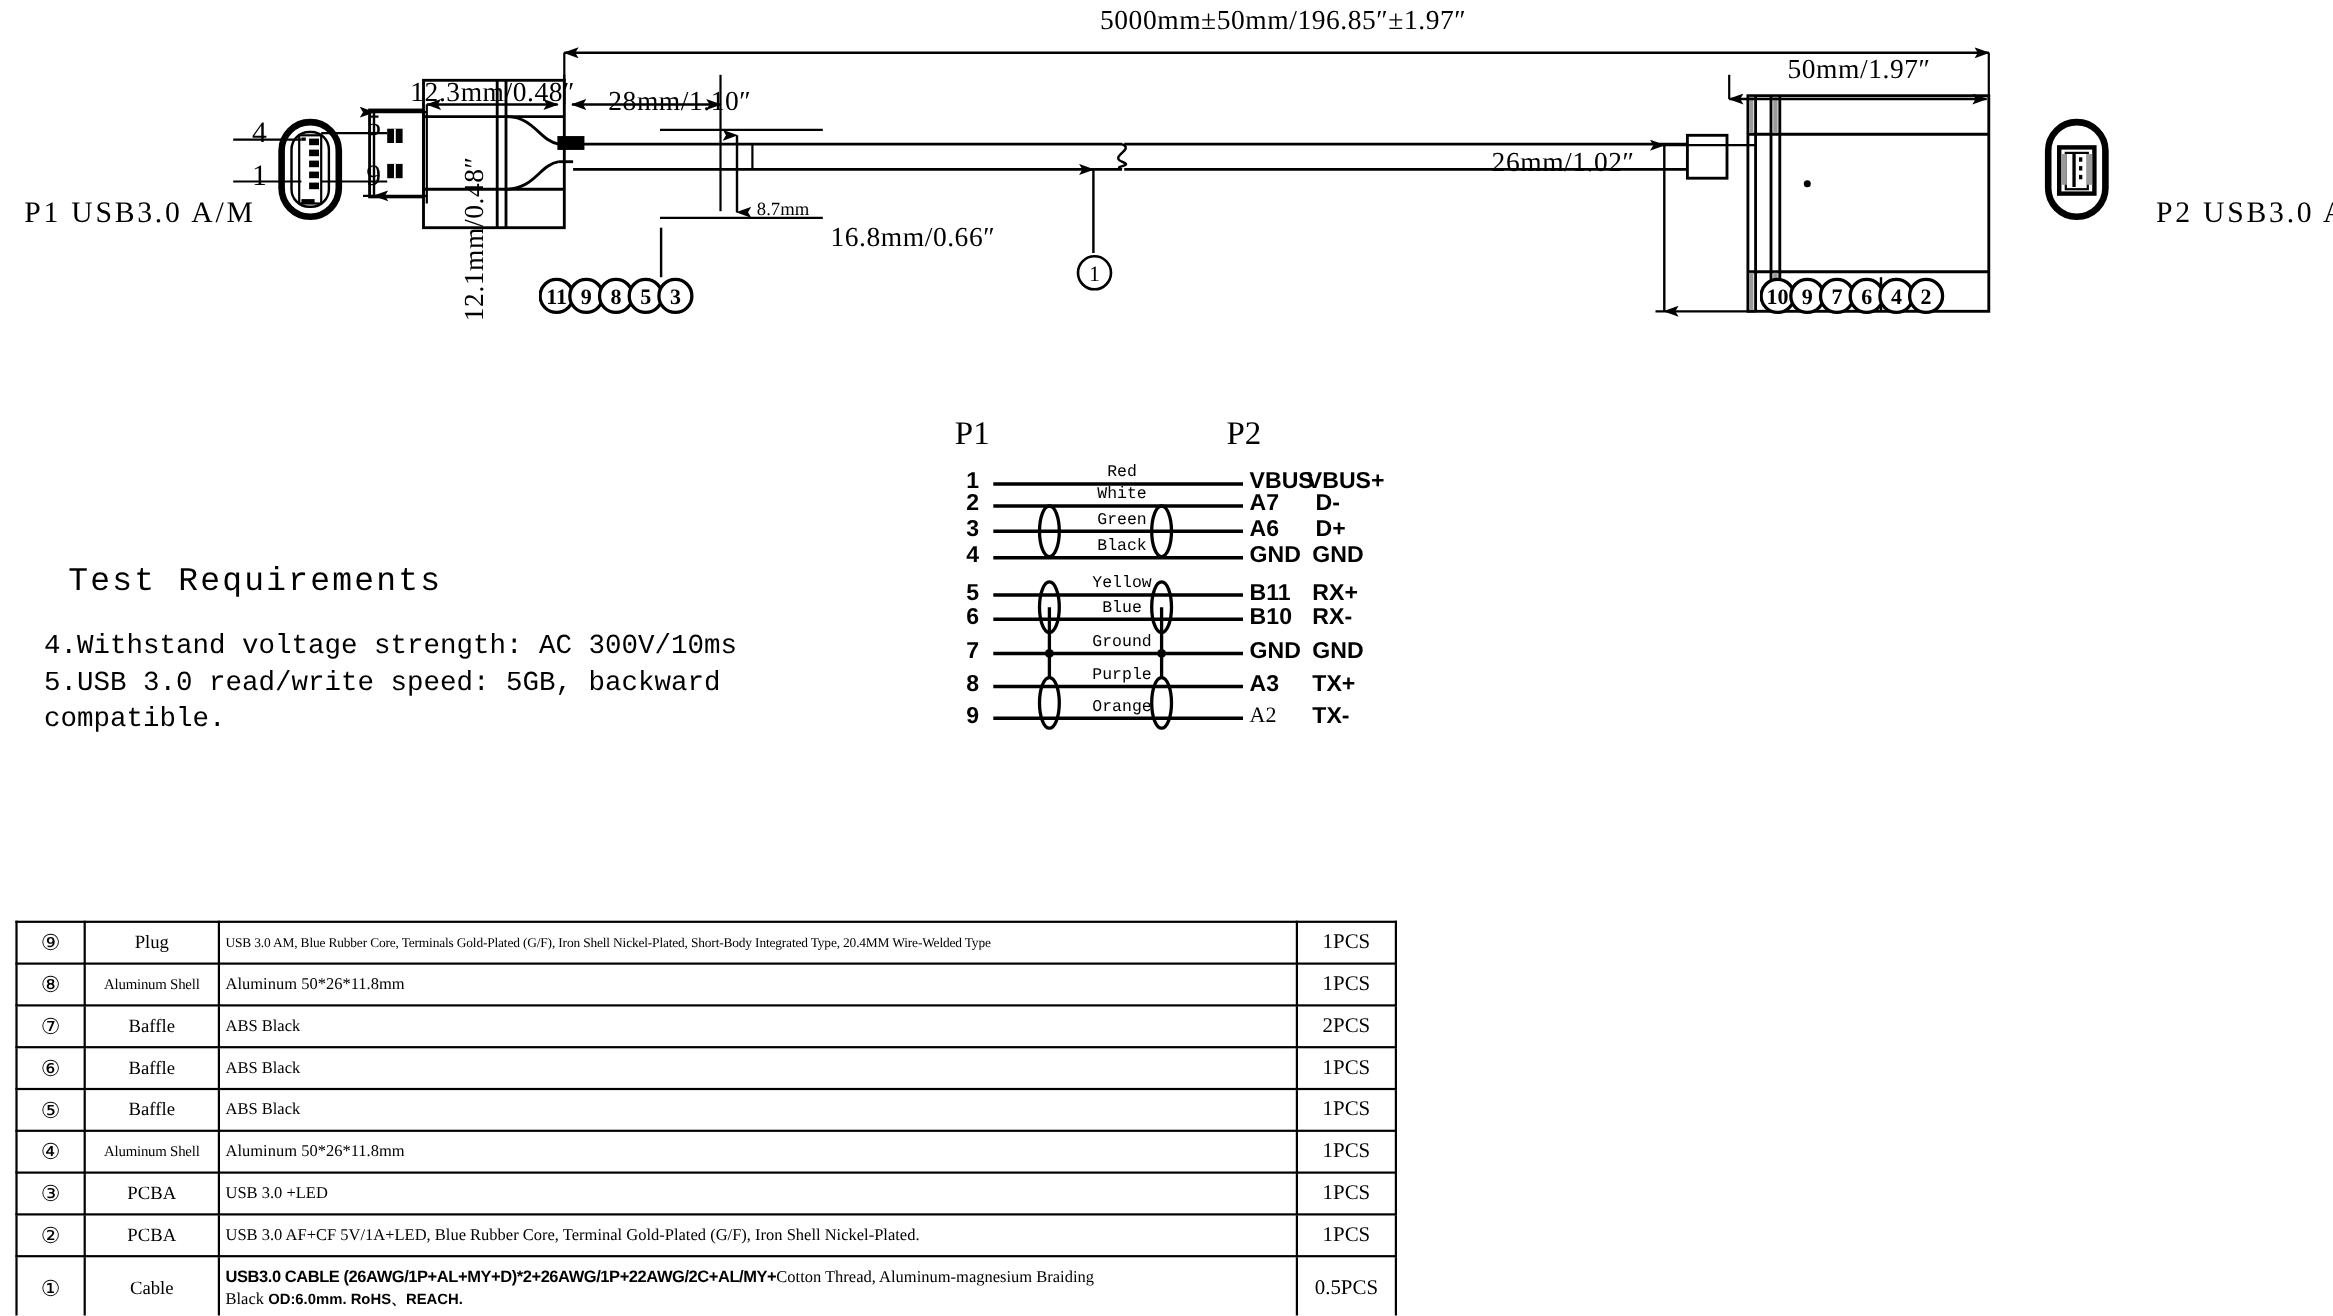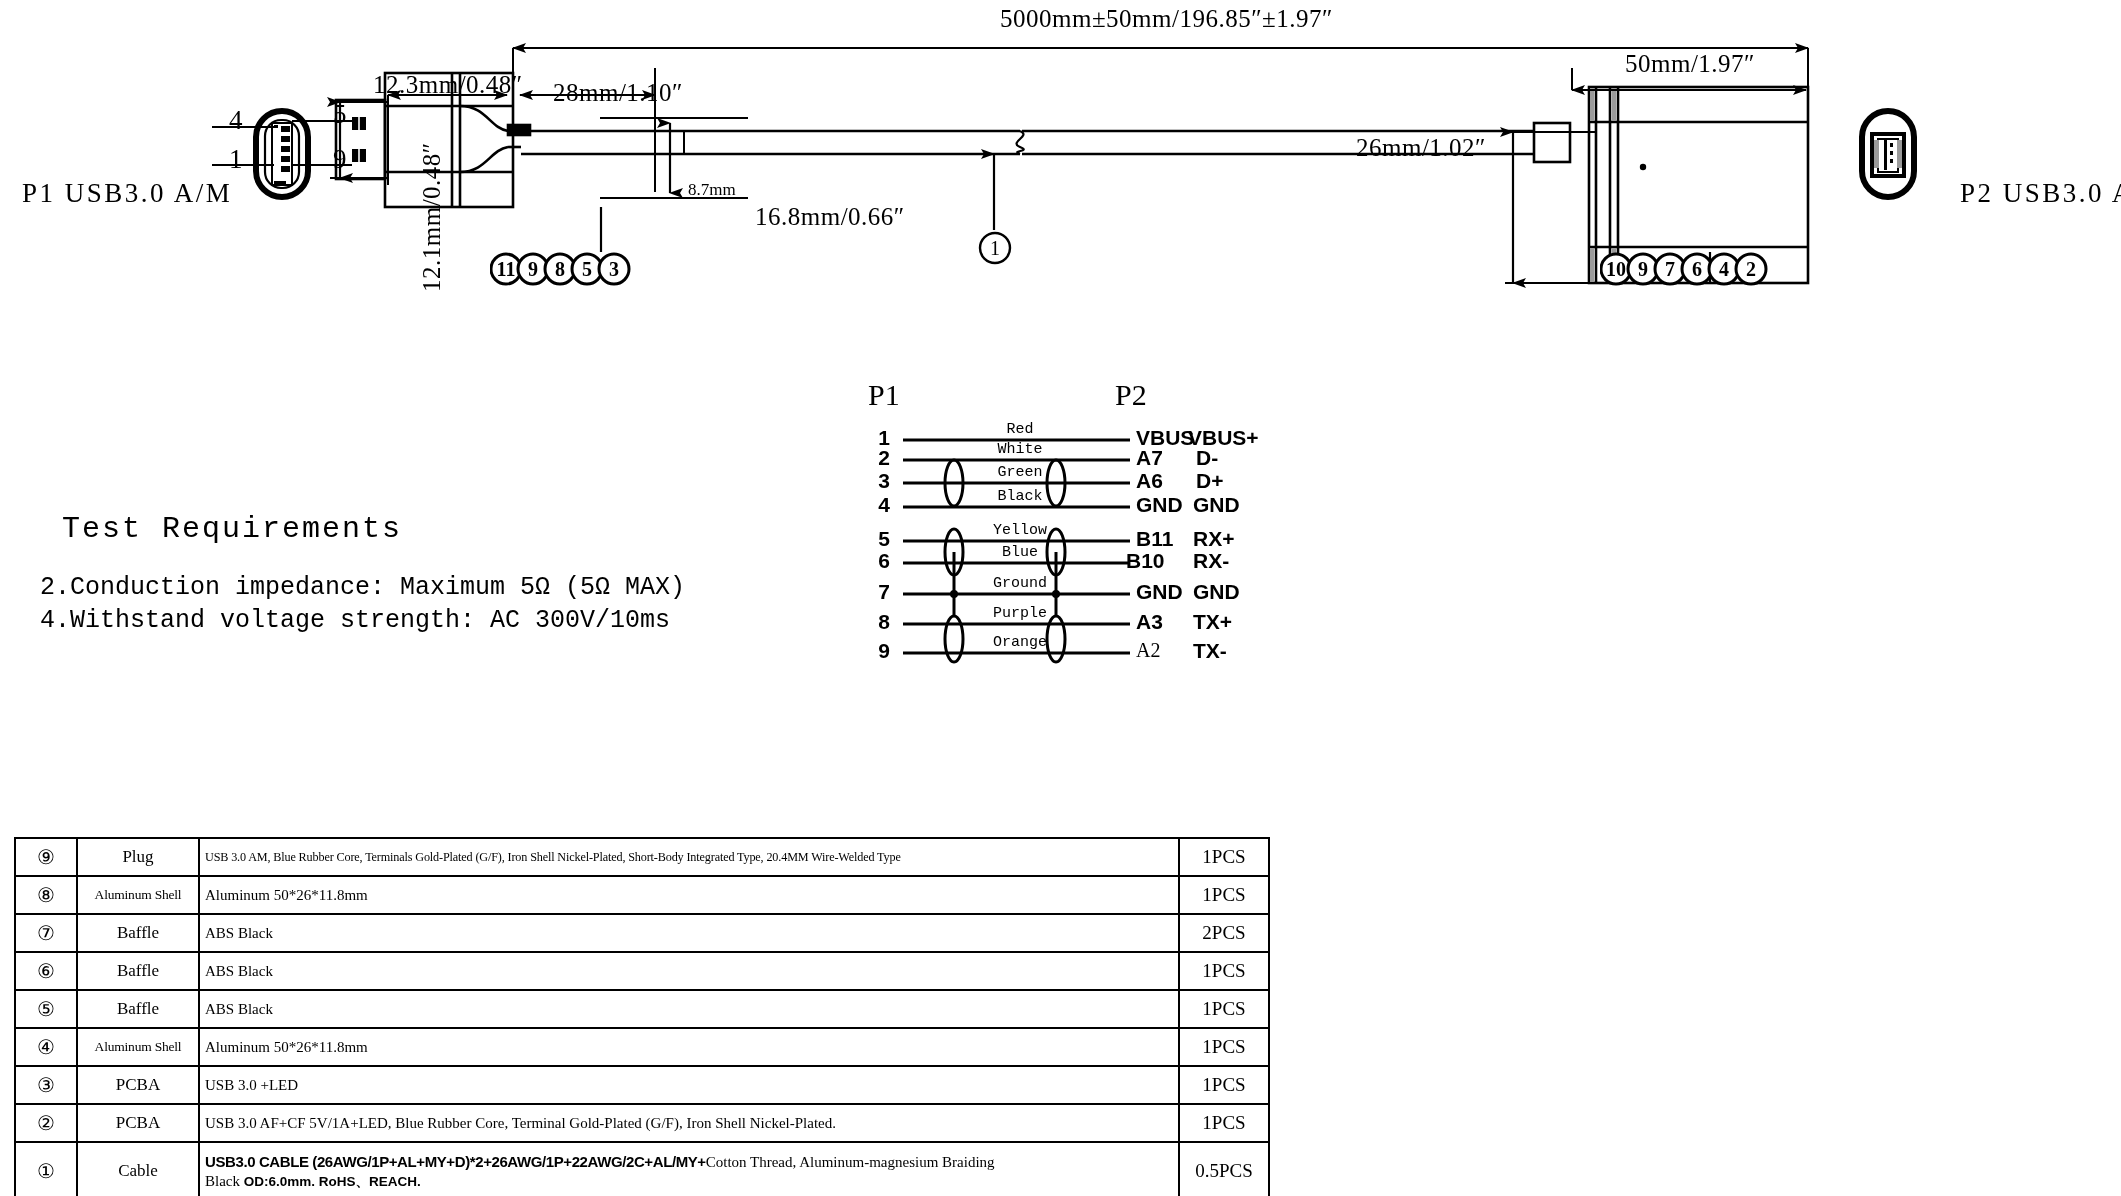--- a/index.html
+++ b/index.html
@@ -410,41 +410,41 @@
     <div class="abs wire-color" style="left:105px; top:166px; width:110px;">Blue</div>
     <div class="abs wire-color" style="left:105px; top:197px; width:110px;">Ground</div>
     <div class="abs wire-color" style="left:105px; top:227px; width:110px;">Purple</div>
     <div class="abs wire-color" style="left:105px; top:256px; width:110px;">Orange</div>
 
     <div class="abs pin-sig" style="left:276px; top:48px;">VBUS</div>
     <div class="abs pin-sig" style="left:276px; top:68px;">A7</div>
     <div class="abs pin-sig" style="left:276px; top:91px;">A6</div>
     <div class="abs pin-sig" style="left:276px; top:115px;">GND</div>
     <div class="abs pin-sig" style="left:276px; top:149px;">B11</div>
-    <div class="abs pin-sig" style="left:266px; top:171px;">B10</div>
+    <div class="abs pin-sig" style="left:276px; top:171px;">B10</div>
     <div class="abs pin-sig" style="left:276px; top:202px;">GND</div>
     <div class="abs pin-sig" style="left:276px; top:232px;">A3</div>
     <div class="abs pin-sig thin" style="left:276px; top:261px;">A2</div>
 
     <div class="abs pin-sig" style="left:328px; top:48px;">VBUS+</div>
     <div class="abs pin-sig" style="left:336px; top:68px;">D-</div>
     <div class="abs pin-sig" style="left:336px; top:91px;">D+</div>
     <div class="abs pin-sig" style="left:333px; top:115px;">GND</div>
     <div class="abs pin-sig" style="left:333px; top:149px;">RX+</div>
     <div class="abs pin-sig" style="left:333px; top:171px;">RX-</div>
     <div class="abs pin-sig" style="left:333px; top:202px;">GND</div>
     <div class="abs pin-sig" style="left:333px; top:232px;">TX+</div>
     <div class="abs pin-sig" style="left:333px; top:261px;">TX-</div>
   </div>
 
   <div class="abs" style="left:40px; top:512px; width:820px;">
     <div class="tr-title" style="margin-left:22px;">Test Requirements</div>
     <div class="tr-list" style="margin-top:25px;">
-      <div>2.Conduction impedance: Maximum 5Ω (5Ω MAX)</div>
       <div>4.Withstand voltage strength: AC 300V/10ms</div>
+      <div>5.USB 3.0 read/write speed: 5GB, backward compatible.</div>
     </div>
   </div>
 
   <table class="bom">
     <tbody>
       <tr>
         <td class="col-idx">⑨</td>
         <td class="col-name">Plug</td>
         <td class="col-desc tiny">USB 3.0 AM, Blue Rubber Core, Terminals Gold-Plated (G/F), Iron Shell Nickel-Plated, Short-Body Integrated Type, 20.4MM Wire-Welded Type</td>
         <td class="col-qty">1PCS</td>

